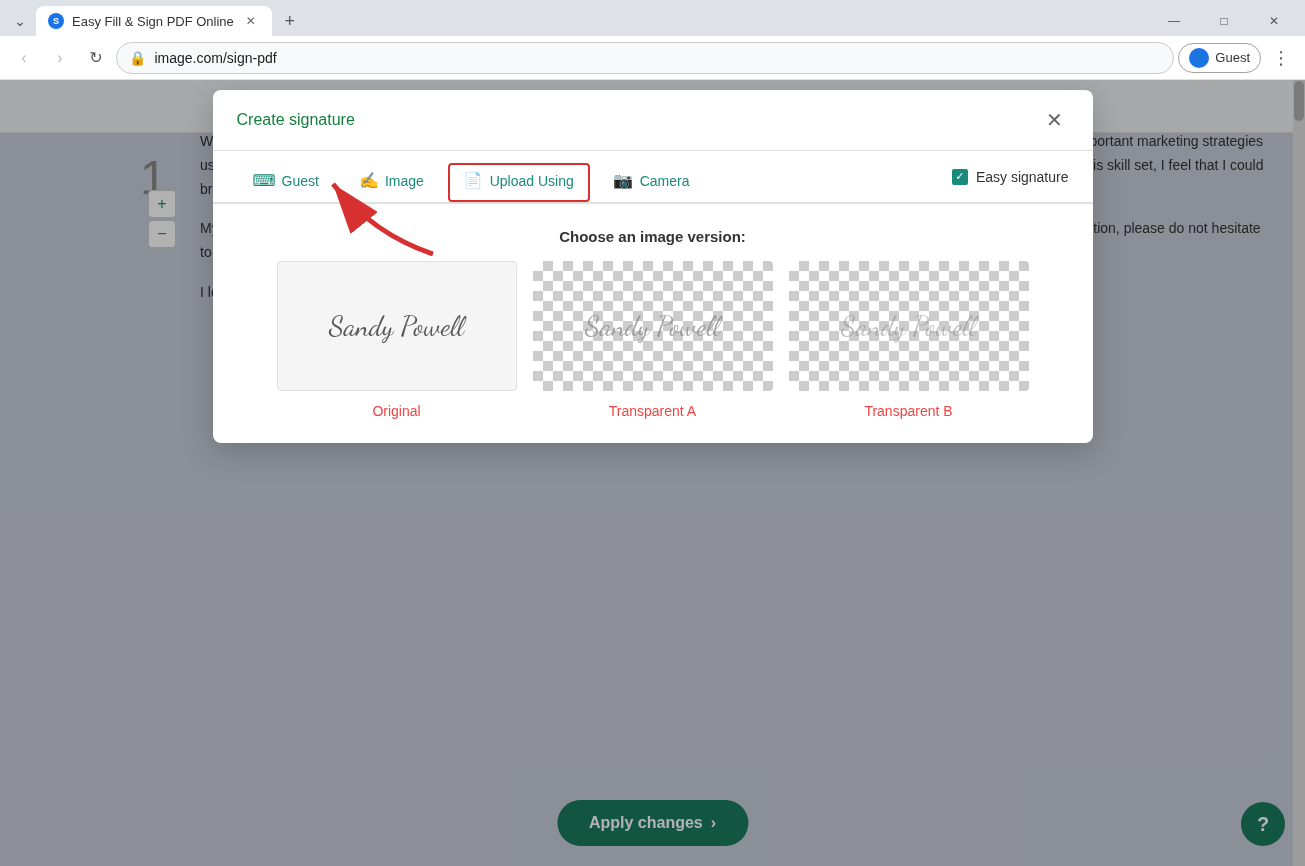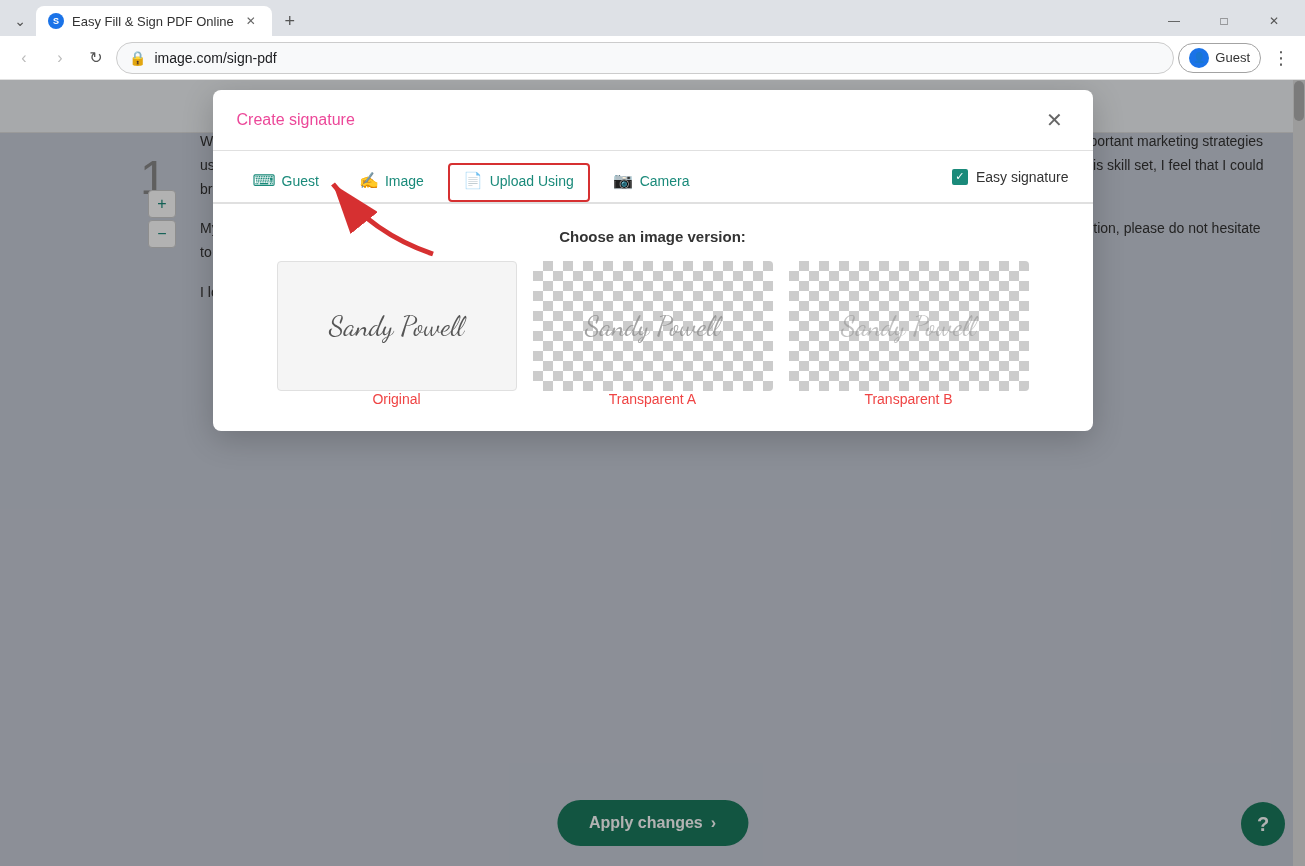--- a/index.html
+++ b/index.html
@@ -294,21 +294,21 @@
     .modal-header {
       display: flex;
       align-items: center;
       justify-content: space-between;
       padding: 16px 24px;
       border-bottom: 1px solid #e0e0e0;
     }
     .modal-title {
       font-size: 16px;
       font-weight: 500;
-      color: #ec4899;
+      color: #15803d;
     }
     .modal-close {
       background: none;
       border: none;
       cursor: pointer;
       font-size: 20px;
       color: #666;
       width: 28px; height: 28px;
       display: flex; align-items: center; justify-content: center;
       border-radius: 4px;
@@ -384,20 +384,21 @@
       gap: 16px;
       justify-content: center;
     }
 
     .image-card {
       flex: 1;
       max-width: 240px;
       display: flex;
       flex-direction: column;
       align-items: center;
+      gap: 12px;
       cursor: pointer;
     }
 
     .image-preview {
       width: 100%;
       height: 130px;
       border-radius: 4px;
       position: relative;
       overflow: hidden;
       display: flex;

